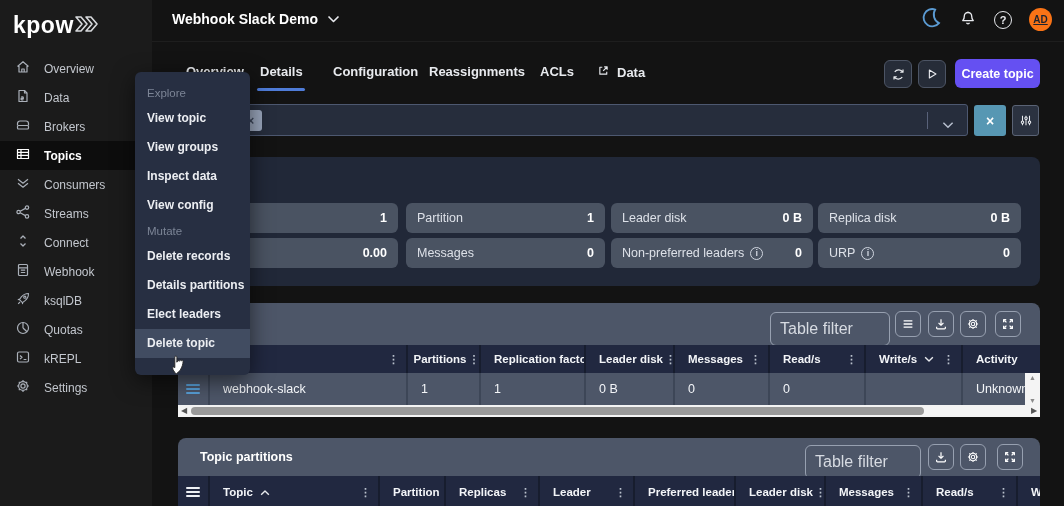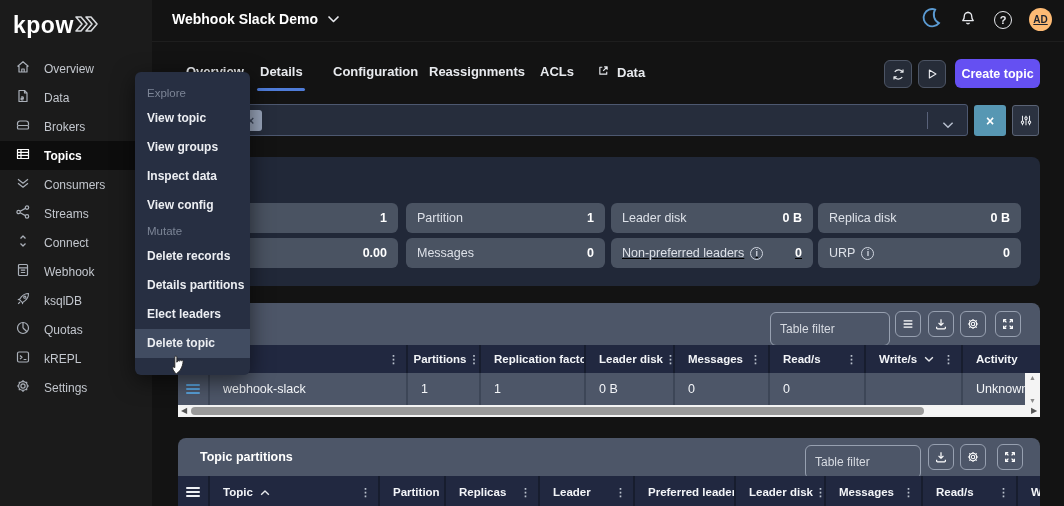--- a/index.html
+++ b/index.html
@@ -14,21 +14,21 @@
   .nav { position:absolute; left:0; top:54px; width:152px; }
   .nav-item { display:flex; align-items:center; gap:13px; height:29px; padding-left:15px; cursor:pointer; color:#c3c7ce; font-size:12px; font-weight:500; }
   .nav-item.active { background:#0d0d0d; color:#ffffff; font-weight:700; }
   .nav-item svg { flex:0 0 auto; }
 
   
   .topbar { left:152px; top:0; width:912px; height:42px; background:#131313; border-bottom:1px solid #1e1e1e; }
   .env-title { position:absolute; left:20px; top:11px; display:flex; align-items:center; gap:9px; color:#ffffff; font-size:14px; font-weight:700; }
   .top-icons { position:absolute; right:12px; top:7px; display:flex; align-items:center; gap:17px; }
   .help-circle { width:18px; height:18px; border:1.5px solid #e7e9ed; border-radius:50%; color:#e7e9ed; font-size:11px; font-weight:700; display:flex; align-items:center; justify-content:center; }
-  .avatar { width:23px; height:23px; border-radius:50%; background:#fdba74; color:#1f2430; font-size:10px; font-weight:700; display:flex; align-items:center; justify-content:center;text-decoration:underline; }
+  .avatar { width:23px; height:23px; border-radius:50%; background:#f97316; color:#1f2430; font-size:10px; font-weight:700; display:flex; align-items:center; justify-content:center;text-decoration:underline; }
 
   
   .tab { position:absolute; top:64px; color:#e8eaee; font-size:13px; font-weight:700; cursor:pointer; display:flex; align-items:center; gap:7px; }
   .tab-underline { position:absolute; top:88px; height:3px; border-radius:2px; background:#4f7cd8; }
 
   .iconbtn { position:absolute; display:flex; align-items:center; justify-content:center; background:#262c38; border:1px solid #4c5464; border-radius:6px; cursor:pointer; }
   .btn-create { position:absolute; left:955px; top:59px; width:85px; height:29px; background:#6550f2; border-radius:6px; color:#fff; font-size:12.5px; font-weight:700; display:flex; align-items:center; justify-content:center; cursor:pointer; }
 
   
   .filterbar { left:176px; top:104px; width:792px; height:32px; background:#262d3c; border:1px solid #4d5870; border-radius:3px; }
@@ -41,21 +41,21 @@
   
   .panel { background:#212838; border-radius:8px; }
   .stat-card { position:absolute; height:30px; background:#4a5362; border-radius:6px; display:flex; align-items:center; justify-content:space-between; padding:0 11px; }
   .stat-label { color:#dde1e8; font-size:12.5px; display:flex; align-items:center; gap:6px; }
   .stat-value { color:#ffffff; font-size:12.5px; font-weight:700; }
   .info-circle { width:13px; height:13px; border:1.2px solid #cfd5df; border-radius:50%; color:#cfd5df; font-size:9px; font-weight:700; display:flex; align-items:center; justify-content:center; font-style:normal; }
 
   
   .section-bar { position:absolute; left:0; top:0; width:862px; background:#4d5668; border-radius:8px 8px 0 0; }
   .section-title { position:absolute; left:22px; top:12px; color:#fff; font-size:12.5px; font-weight:700; }
-  .tbl-filter { position:absolute; height:26px; background:transparent; border:1px solid #97a0b0; border-radius:6px; color:#eef1f5; font-size:12px; padding:16px 9px; outline:none; width:120px; }
+  .tbl-filter { position:absolute; height:26px; background:transparent; border:1px solid #97a0b0; border-radius:6px; color:#eef1f5; font-size:16px; padding:16px 9px; outline:none; width:120px; }
   .tbl-filter::placeholder { color:#d7dbe2; }
   .tbl-btn { position:absolute; width:26px; height:26px; border:1px solid #97a0b0; border-radius:6px; background:transparent; display:flex; align-items:center; justify-content:center; cursor:pointer; }
   .thead { position:absolute; left:0; display:flex; background:#212840; }
   .th { display:flex; align-items:center; justify-content:space-between; padding:0 5px 0 13px; border-left:2px solid #171d2e; color:#f3f5f8; font-size:11.5px; font-weight:700; height:100%; overflow:hidden; white-space:nowrap; }
   .th:first-child { border-left:none; padding-left:8px; }
   .kebab { color:#b9c0cc; font-size:11px; cursor:pointer; padding:0 2px; flex:0 0 auto; }
   .trow { position:absolute; left:0; display:flex; background:#4d5668; }
   .td { display:flex; align-items:center; padding:0 5px 0 13px; border-left:2px solid #3d4657; color:#f3f5f8; font-size:12.5px; height:100%; overflow:hidden; white-space:nowrap; }
   .td:first-child { border-left:none; padding-left:8px; }
   .hamburger { display:flex; flex-direction:column; gap:2px; width:14px; cursor:pointer; }
@@ -276,21 +276,21 @@
       <span class="stat-value">0 B</span>
     </div>
     <div class="stat-card" style="left:8px; top:81px; width:212px;">
       <span class="stat-label"></span>
       <span class="stat-value">0.00</span>
     </div>
     <div class="stat-card" style="left:228px; top:81px; width:199px;">
       <span class="stat-label">Messages</span>
       <span class="stat-value">0</span>
     </div>
-    <div class="stat-card" style="left:433px; top:81px; width:202px;text-decoration:underline;">
+    <div class="stat-card" style="left:433px; top:81px; width:202px;">
       <span class="stat-label">
           <span>Non-preferred leaders</span>
           <i class="info-circle">i</i>
         </span>
       <span class="stat-value">0</span>
     </div>
     <div class="stat-card" style="left:640px; top:81px; width:203px;">
       <span class="stat-label">
           <span>URP</span>
           <i class="info-circle">i</i>

